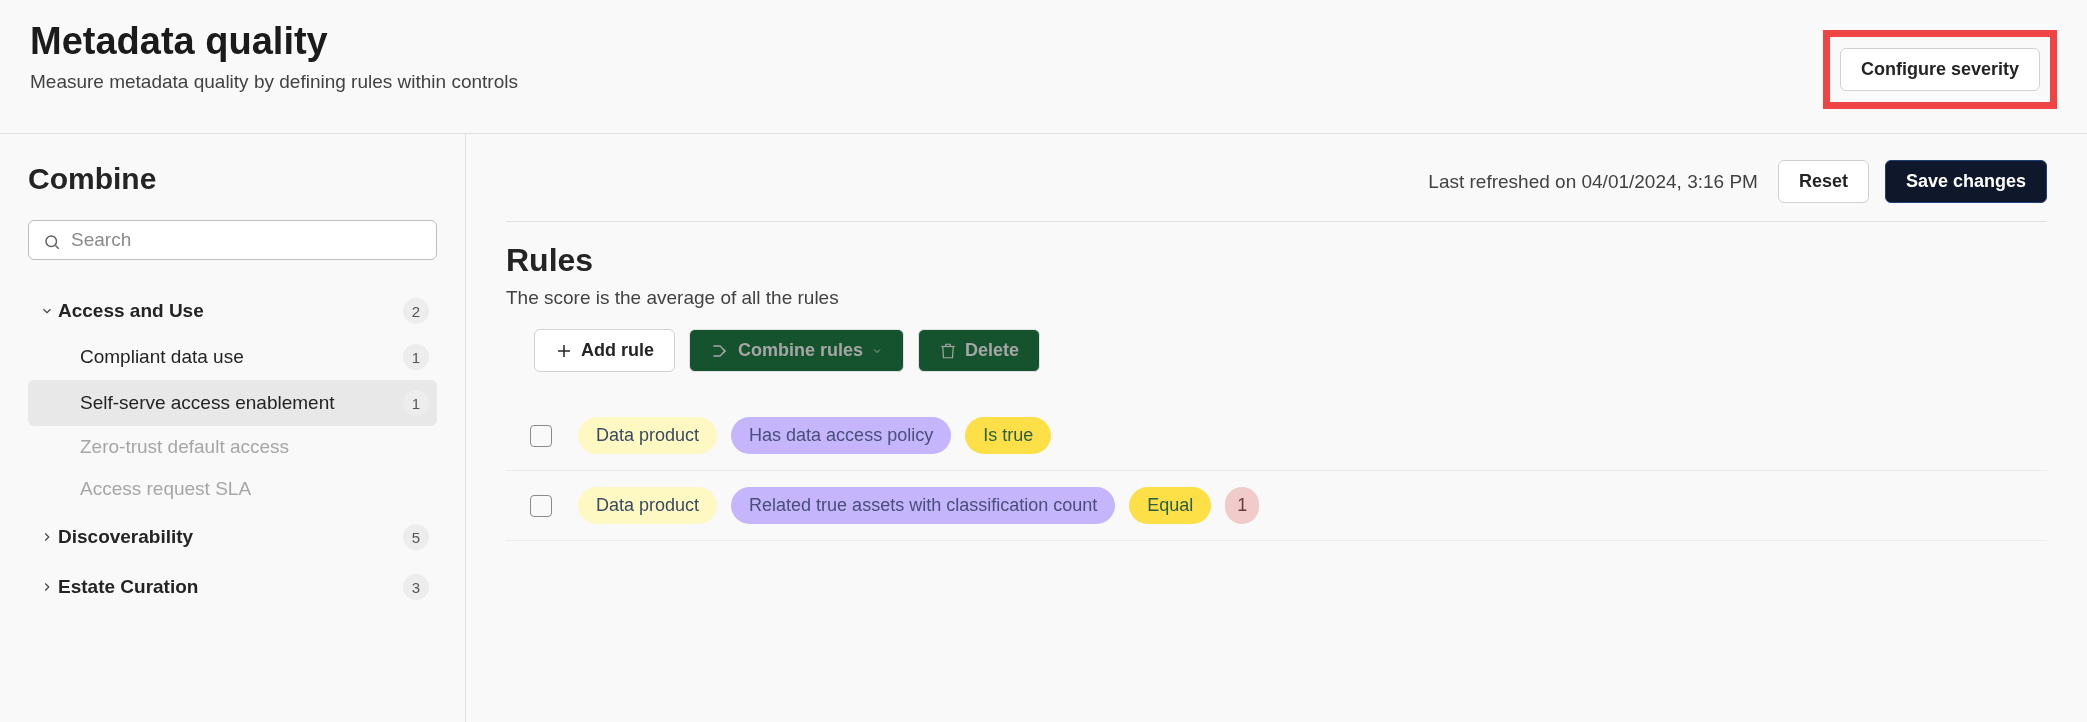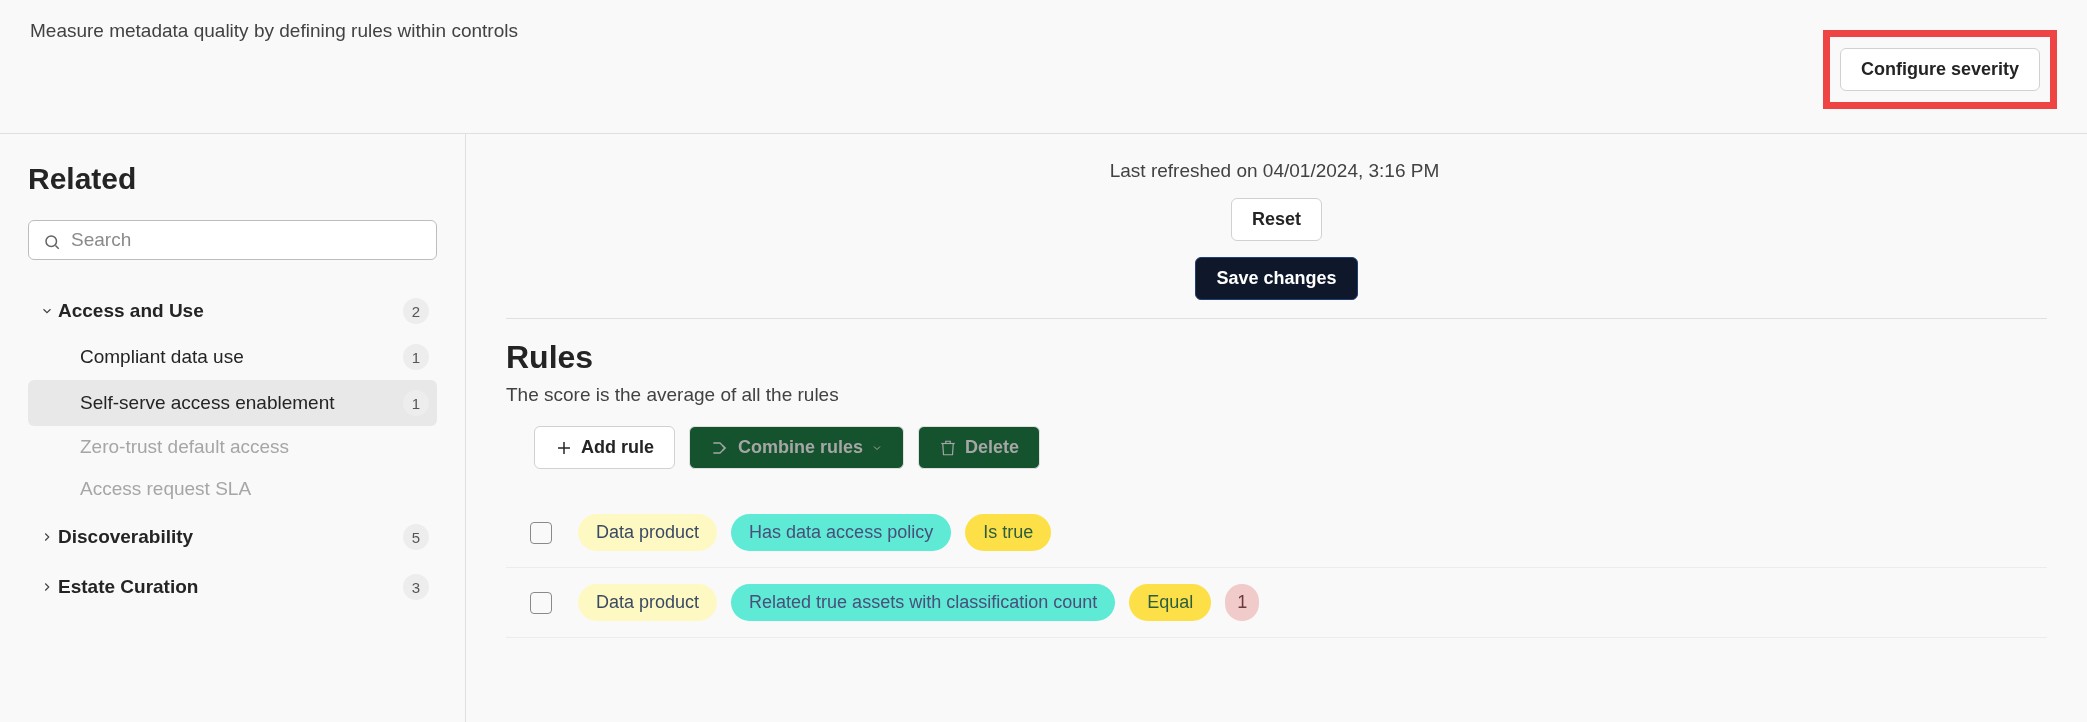--- a/index.html
+++ b/index.html
@@ -114,21 +114,20 @@
     padding: 26px 40px;
   }
   .topbar {
     display: flex;
     justify-content: flex-end;
     align-items: center;
     gap: 16px;
     border-bottom: 1px solid #e0e0e0;
     padding-bottom: 18px;
     margin-bottom: 20px;
-    flex-direction: column;
   }
   .last-refreshed { font-size: 19px; color: #424242; margin-right: 4px; }
 
   .rules-title { font-size: 32px; font-weight: 600; margin-bottom: 8px; }
   .rules-sub { font-size: 19px; color: #424242; margin-bottom: 20px; }
 
   .rule-toolbar { display: flex; gap: 14px; margin-bottom: 28px; margin-left: 28px; }
 
   .rule-list { border-top: 1px solid transparent; }
   .rule-item {
@@ -148,45 +147,46 @@
   }
   .pill {
     display: inline-flex;
     align-items: center;
     padding: 8px 18px;
     border-radius: 999px;
     font-size: 18px;
     white-space: nowrap;
   }
   .pill-blue   { background: #fef9c3; color: #3a4a63; }
-  .pill-purple { background: #5eead4; color: #4a4e7a; }
+  .pill-purple { background: #c4b5fd; color: #4a4e7a; }
   .pill-green  { background: #fde047; color: #2d5e41; }
   .pill-red    { background: #f1caca; color: #6a3a3a; min-width: 34px; justify-content:center; padding:8px 12px; }
 
   .icon { display:inline-flex; }
   svg { display:block; }
 </style>
 </head>
 <body>
 
 <div class="header">
   <div class="header-left">
+    <h1 class="page-title">Metadata quality</h1>
     <div class="page-subtitle">Measure metadata quality by defining rules within controls</div>
   </div>
   <div class="header-right">
     <div class="severity-wrap">
       <button class="btn">Configure severity</button>
     </div>
   </div>
 </div>
 
 <div class="body">
 
   <aside class="sidebar">
-    <div class="sidebar-title">Related</div>
+    <div class="sidebar-title">Combine</div>
 
     <div class="search-wrap">
       <span class="icon">
         <svg width="18" height="18" viewBox="0 0 24 24" fill="none" stroke="#616161" stroke-width="2">
           <circle cx="11" cy="11" r="7"></circle>
           <line x1="21" y1="21" x2="16.65" y2="16.65"></line>
         </svg>
       </span>
       <input class="search-input" type="text" placeholder="Search" style="">
     </div>

